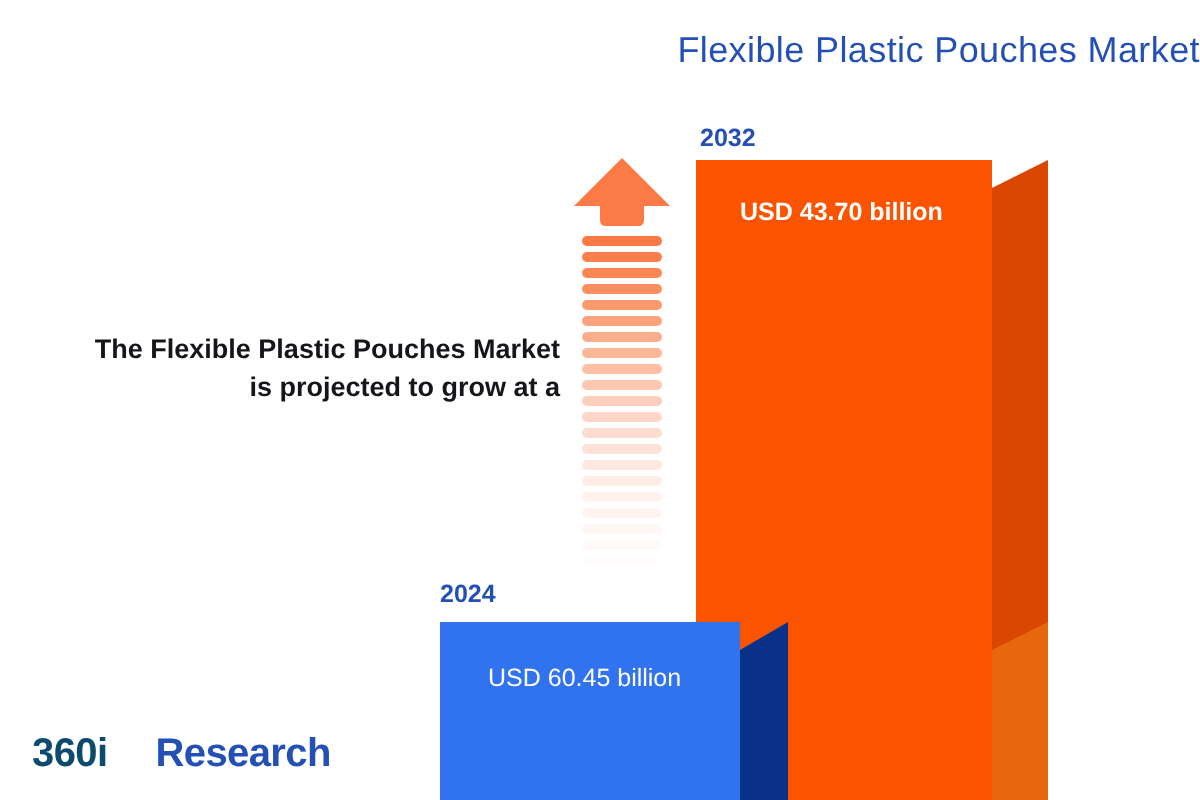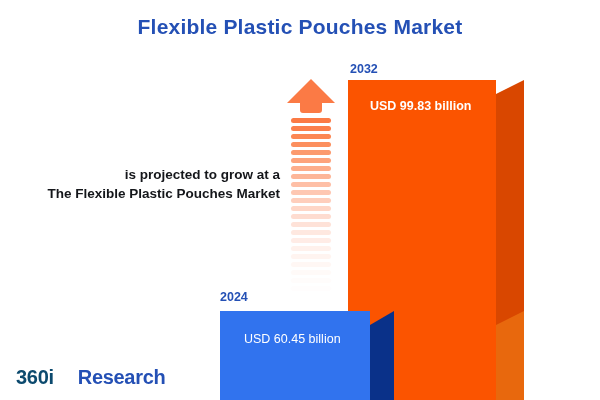--- a/index.html
+++ b/index.html
@@ -20,23 +20,23 @@
     background: #ffffff;
     overflow: hidden;
   }
 
   
   #chart-title {
     position: absolute;
     left: 0;
     top: 15px;
     width: 600px;
-    text-align: center;
-    font-size: 21px;
-    font-weight: bold;
+    text-align: right;
+    font-size: 18px;
+    font-weight: normal;
     letter-spacing: 0.2px;
     color: #2450b5;
     white-space: nowrap;
   }
 
   
   #caption-block {
     position: absolute;
     left: 8px;
     top: 165px;
@@ -196,22 +196,22 @@
   #logo-research { color: #2450b5; margin-left: 24px; }
 </style>
 </head>
 <body>
 
 <div id="canvas">
 
   <div id="chart-title">Flexible Plastic Pouches Market</div>
 
   <div id="caption-block">
+    <div class="caption-line">The Flexible Plastic Pouches Market</div>
     <div class="caption-line">is projected to grow at a</div>
-    <div class="caption-line">The Flexible Plastic Pouches Market</div>
   </div>
 
   <div id="growth-arrow">
     <svg id="arrow-head" viewBox="0 0 50 36">
       <path d="M25 1 L49 25 L36 25 L36 32 Q36 35 33 35 L17 35 Q14 35 14 32 L14 25 L1 25 Z" fill="#fb7a45"></path>
     </svg>
     <div class="arrow-stripe" style="top:40px; background:#fb7a45;"></div>
     <div class="arrow-stripe" style="top:48px; background:#fb7f4c;"></div>
     <div class="arrow-stripe" style="top:56px; background:#fc8753;"></div>
     <div class="arrow-stripe" style="top:64px; background:#fc8f5e;"></div>
@@ -233,21 +233,21 @@
     <div class="arrow-stripe" style="top:192px; background:#fffaf8;"></div>
     <div class="arrow-stripe" style="top:200px; background:#fffcfb;"></div>
     <div class="arrow-stripe" style="top:208px; background:#fffdfd;"></div>
   </div>
 
   <div class="bar-group" id="bar-2032">
     <div id="year-2032">2032</div>
     <div id="bar-2032-side"></div>
     <div id="bar-2032-face"></div>
     <div id="bar-2032-side-lower"></div>
-    <div id="bar-2032-label">USD 99.83 billion</div>
+    <div id="bar-2032-label">USD 43.70 billion</div>
   </div>
 
   <div class="bar-group" id="bar-2024">
     <div id="year-2024">2024</div>
     <div id="bar-2024-side"></div>
     <div id="bar-2024-face"></div>
     <div id="bar-2024-label">USD 60.45 billion</div>
   </div>
 
   <div id="brand-logo"><span id="logo-360i">360i</span><span id="logo-research">Research</span></div>

